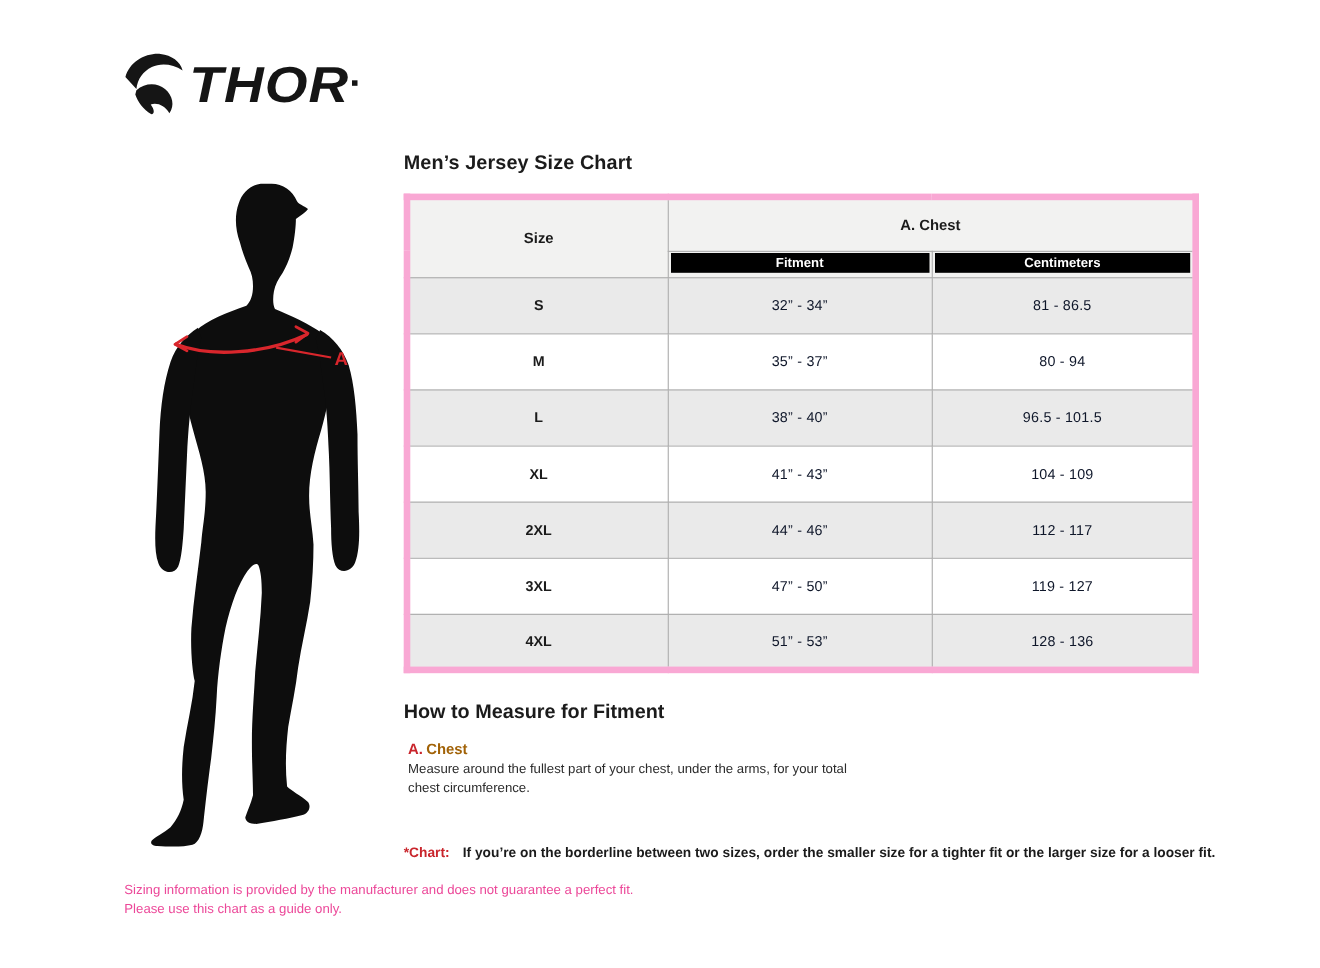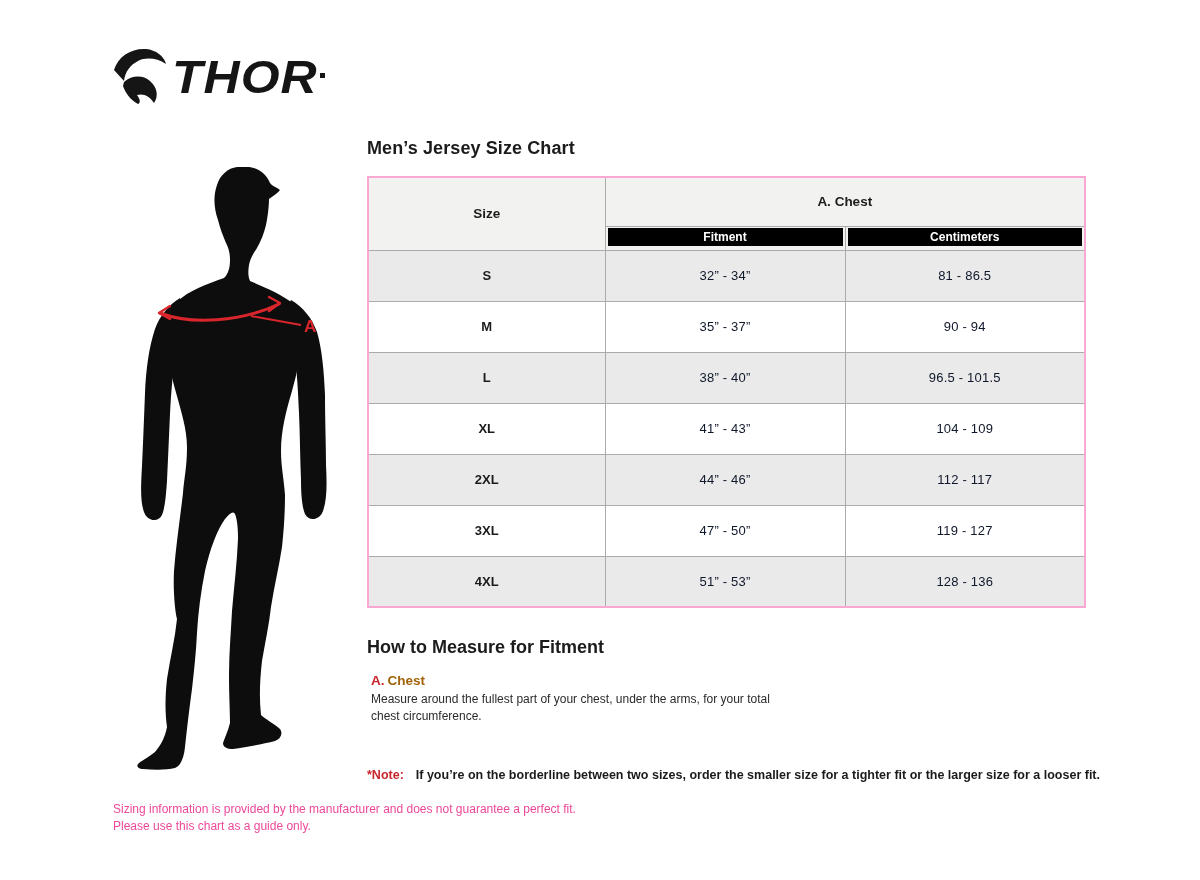--- a/index.html
+++ b/index.html
@@ -28,21 +28,21 @@
 
   .note-line { position:absolute; left:367px; top:768px; font-size:12.5px; font-weight:bold;
                white-space:nowrap; color:#1b1b1b; }
   .note-label { color:#c9252c; margin-right:12px; }
 
   .footer { position:absolute; left:113px; top:801px; font-size:12px; line-height:1.45; color:#ec4899; }
 
   
   table.size-table { position:absolute; left:367px; top:176px; width:717px;
                      border-collapse:collapse; table-layout:fixed;
-                     border:2px solid #f9a8d4; }
+                     border:6px solid #f9a8d4; }
   table.size-table td, table.size-table th { border:1px solid #ababab; text-align:center; vertical-align:middle; }
   th.size-head  { background:#f2f2f1; font-size:13.5px; font-weight:bold; color:#1b1b1b; }
   th.group-head { background:#f2f2f1; font-size:13.5px; font-weight:bold; color:#1b1b1b; height:49px; }
   td.subhead { background:#f2f2f1; height:23px; padding:1px 2px 4px 2px; border-top:1px solid #ababab; }
   td.subhead .bar { background:#000000; color:#ffffff; font-size:12px; font-weight:bold;
                     height:18px; line-height:18px; text-align:center; }
   tr.row-odd  td { background:#eaeaea; }
   tr.row-even td { background:#ffffff; }
   td.cell-size { font-size:13px; font-weight:bold; color:#1b1b1b; height:51px; }
   td.cell-val  { font-size:13px; color:#0f172a; letter-spacing:0.2px;margin-top:36px; }
@@ -123,21 +123,21 @@
       </td>
     </tr>
     <tr class="row-odd">
       <td class="cell-size">S</td>
       <td class="cell-val">32” - 34”</td>
       <td class="cell-val">81 - 86.5</td>
     </tr>
     <tr class="row-even">
       <td class="cell-size">M</td>
       <td class="cell-val">35” - 37”</td>
-      <td class="cell-val">90 - 94</td>
+      <td class="cell-val">80 - 94</td>
     </tr>
     <tr class="row-odd">
       <td class="cell-size">L</td>
       <td class="cell-val">38” - 40”</td>
       <td class="cell-val">96.5 - 101.5</td>
     </tr>
     <tr class="row-even">
       <td class="cell-size">XL</td>
       <td class="cell-val">41” - 43”</td>
       <td class="cell-val">104 - 109</td>
@@ -163,19 +163,19 @@
 <div class="howto-title">How to Measure for Fitment</div>
 
 <div class="measure-item">
   <div class="measure-key">
     <span class="key">A.</span><span class="name">Chest</span>
   </div>
   <div class="measure-desc">Measure around the fullest part of your chest, under the arms, for your total chest circumference.</div>
 </div>
 
 <div class="note-line">
-  <span class="note-label">*Note:</span><span>If you’re on the borderline between two sizes, order the smaller size for a tighter fit or the larger size for a looser fit.</span>
+  <span class="note-label">*Chart:</span><span>If you’re on the borderline between two sizes, order the smaller size for a tighter fit or the larger size for a looser fit.</span>
 </div>
 
 <div class="footer">
   <div>Sizing information is provided by the manufacturer and does not guarantee a perfect fit.</div>
   <div>Please use this chart as a guide only.</div>
 </div>
 
 </body></html>

